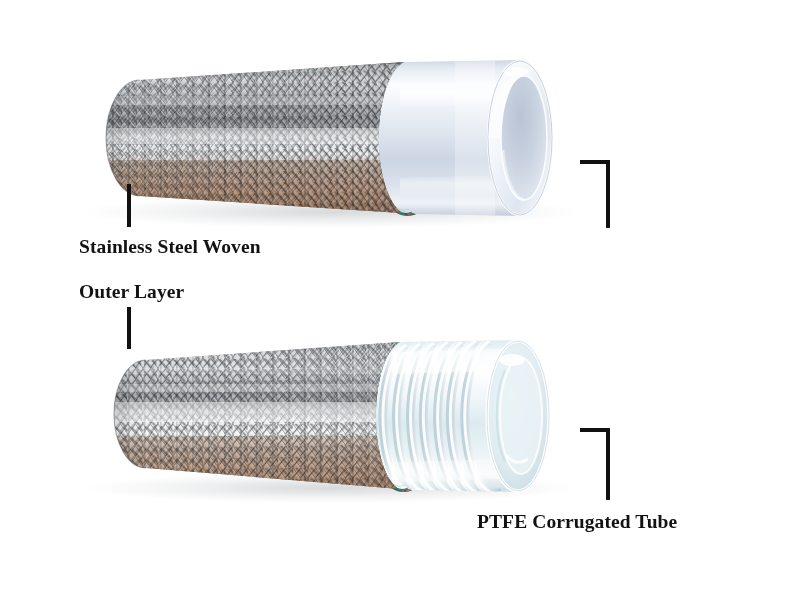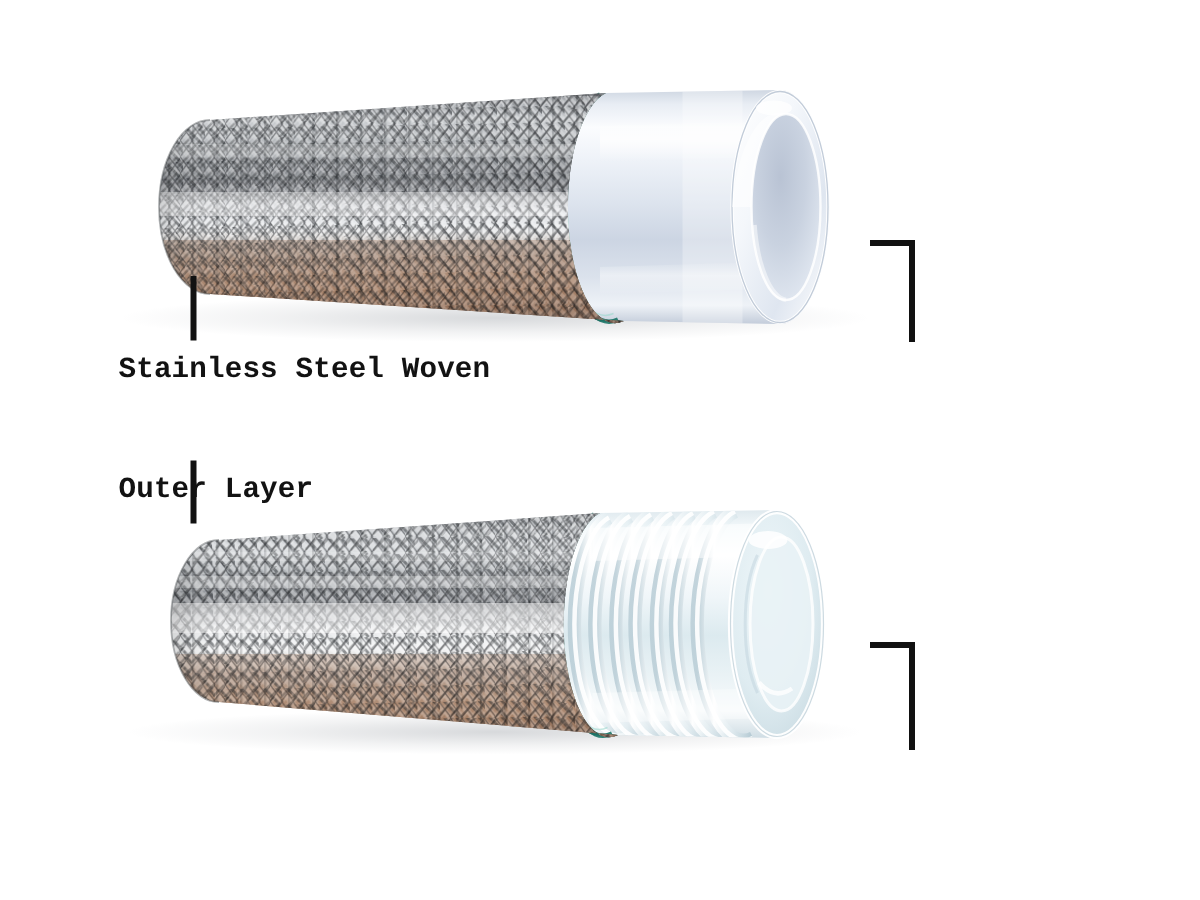--- a/index.html
+++ b/index.html
@@ -18,31 +18,31 @@
     background: #ffffff;
     overflow: hidden;
   }
   #art {
     position: absolute;
     left: 0; top: 0;
     width: 800px; height: 600px;
   }
   .callout-label {
     position: absolute;
-    font-family: Liberation Mono, monospace;
+    font-family: Liberation Serif, serif;
     font-weight: bold;
     font-size: 19.5px;
     letter-spacing: 0.1px;
     color: #121212;
     white-space: nowrap;
     line-height: 1.0;
     text-align: right;
   }
   #lbl-braid-1 { left: 79px; top: 237px; }
-  #lbl-braid-2 { left: 79px; top: 282px; margin-top: 35px; }
+  #lbl-braid-2 { left: 79px; top: 282px; }
   #lbl-smooth  { left: 477px; top: 242px; }
   #lbl-corr    { left: 477px; top: 512px; }
 </style>
 </head>
 <body>
 
 <div id="stage">
 
   <svg id="art" viewBox="0 0 800 600" xmlns="http://www.w3.org/2000/svg">
     <defs>
@@ -367,14 +367,15 @@
       <line x1="129" y1="307" x2="129" y2="349"></line>
       <polyline points="580,430 608,430 608,500"></polyline>
     </g>
   </svg>
 
   <div class="callout-label" id="lbl-braid-1">Stainless Steel Woven</div>
 
   <div class="callout-label" id="lbl-braid-2">Outer Layer</div>
 
 
+  <div class="callout-label" id="lbl-corr">PTFE Corrugated Tube</div>
 
 </div>
 
 </body></html>

